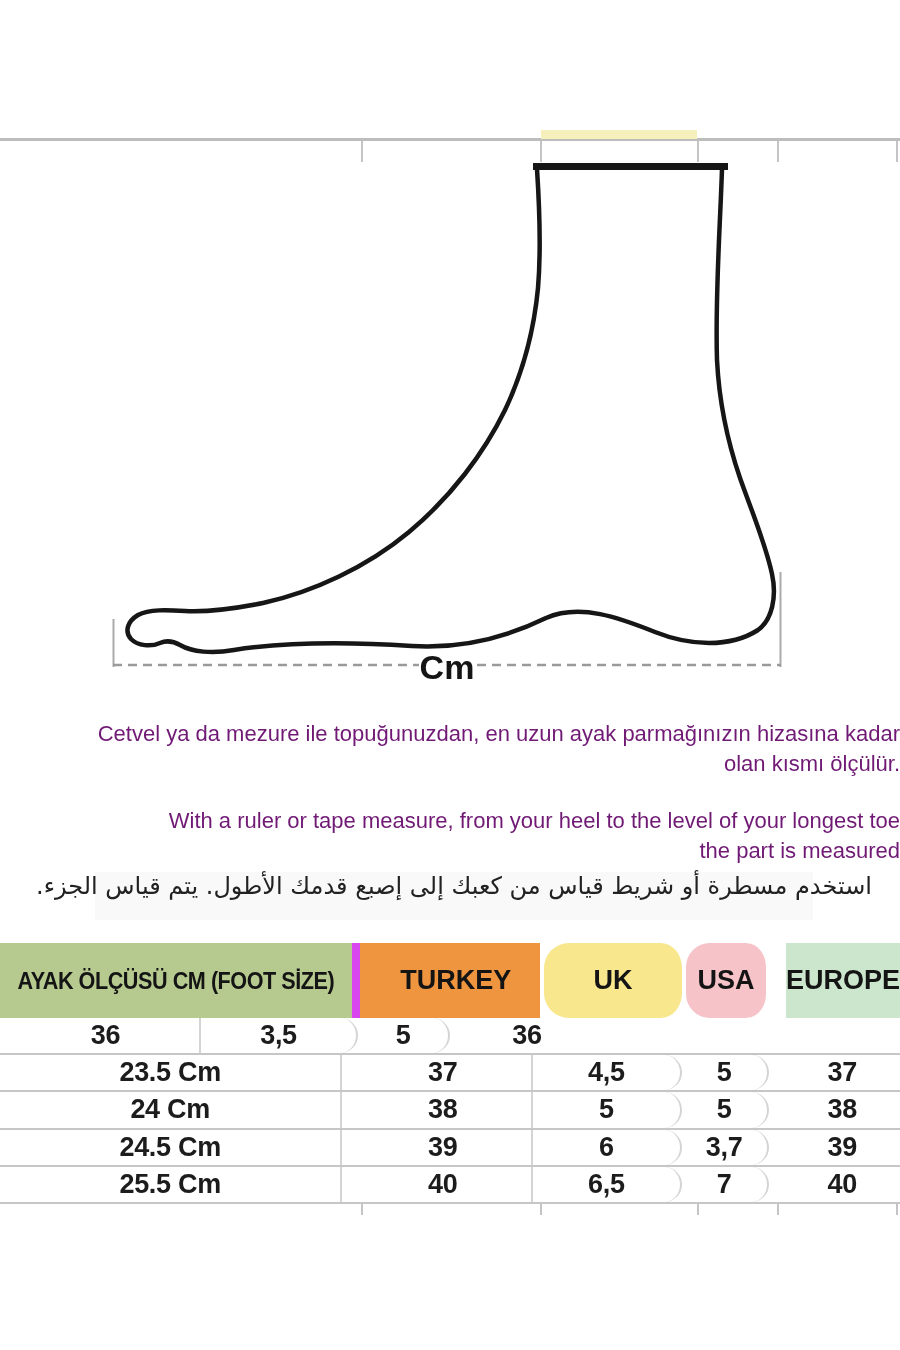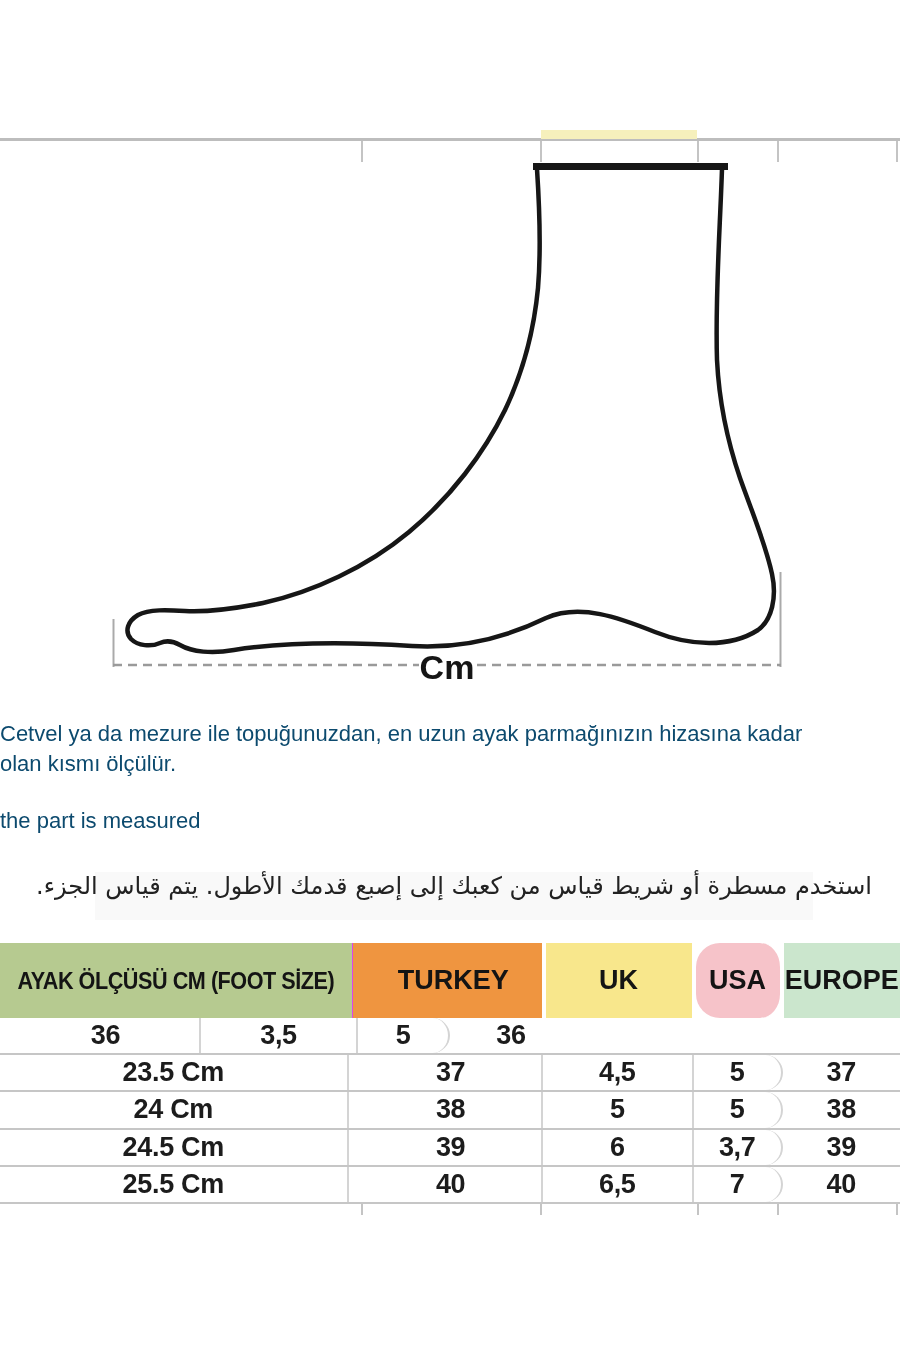--- a/index.html
+++ b/index.html
@@ -15,37 +15,37 @@
   .hline{position:absolute;left:0;top:138px;width:900px;height:3px;background:var(--line);}
   .strip{position:absolute;left:541px;top:130px;width:156px;height:9px;background:var(--strip);}
   .tick{position:absolute;width:2px;background:#c4c4c4;}
   .tick.top{top:141px;height:21px;}
   .tick.bot{top:1204px;height:11px;}
 
   
   .figure{position:absolute;left:0;top:150px;width:900px;height:545px;}
 
   
-  .para{position:absolute;left:0;width:900px;text-align:left;font-size:22px;line-height:30px;
-        color:#0c4a6e;white-space:nowrap;}
+  .para{position:absolute;left:0;width:900px;text-align:right;font-size:22px;line-height:30px;
+        color:#701a75;white-space:nowrap;}
   .para.tr{top:719px;}
   .para.en{top:806px;}
   .arabic-band{position:absolute;left:95px;top:872px;width:718px;height:48px;background:#f9f9f9;
         display:flex;justify-content:center;}
   .arabic-text{direction:rtl;font-family:"DejaVu Sans",sans-serif;font-size:24px;color:#222;
         white-space:nowrap;}
 
   
   .size-table{position:absolute;left:0;top:943px;width:900px;}
   .thead{display:flex;height:75px;}
   .th{display:flex;align-items:center;justify-content:center;font-weight:bold;font-size:27px;
       color:#141414;height:75px;}
   .th .sq{display:inline-block;}
-  .c1{width:362px;} .c2{width:201px;padding-left:12px;} .c3{width:157px;} .c4{width:92px;border-radius:24px;} .c5{width:122px;}
-  .th.c1{background:var(--green);border-right:1px solid #d946ef;font-size:24px;}
+  .c1{width:362px;} .c2{width:201px;padding-left:12px;} .c3{width:157px;border-radius:25px;} .c4{width:92px;border-radius:24px;} .c5{width:122px;margin-left:16px;}
+  .th.c1{background:var(--green);border-right:8px solid #d946ef;font-size:24px;}
   .th.c1 .sq{transform:scaleX(.9);transform-origin:center;white-space:nowrap;letter-spacing:-.5px;}
   .th.c2{background:var(--orange);border-right:4px solid #fff;}
   .th.c3{background:var(--yellow);border-right:4px solid #fff;}
   .th.c4{background:var(--pink);border-right:4px solid #fff;}
   .th.c5{background:var(--mint);}
   .tbody{width:900px;}
   .trow{display:flex;height:37.2px;border-bottom:2px solid var(--grid);}
   .td{display:flex;align-items:center;justify-content:center;font-weight:bold;font-size:27px;
       letter-spacing:-.3px;color:#1c1c1c;}
   .td.c1,.td.c2,.td.c3,.td.c4{border-right:2px solid #d4d4d4;}
@@ -89,20 +89,21 @@
     <line x1="113" y1="665" x2="419" y2="665" stroke="#9a9a9a" stroke-width="2.5" stroke-dasharray="9 6"></line>
     <line x1="477" y1="665" x2="781" y2="665" stroke="#9a9a9a" stroke-width="2.5" stroke-dasharray="9 6"></line>
     <text x="447" y="679" text-anchor="middle" font-size="34" font-weight="700" fill="#151515" font-family="Liberation Sans, sans-serif">Cm</text>
   </svg>
 
   <div class="para tr">
     <div>Cetvel ya da mezure ile topuğunuzdan, en uzun ayak parmağınızın hizasına kadar</div>
     <div>olan kısmı ölçülür.</div>
   </div>
   <div class="para en">
+    <div>With a ruler or tape measure, from your heel to the level of your longest toe</div>
     <div>the part is measured</div>
   </div>
   <div class="arabic-band">
     <div class="arabic-text">استخدم مسطرة أو شريط قياس من كعبك إلى إصبع قدمك الأطول.  يتم قياس الجزء.</div>
   </div>
 
   <div class="size-table">
     <div class="thead">
       <div class="th c1">
           <span class="sq">AYAK ÖLÇÜSÜ CM (FOOT SİZE)</span>

